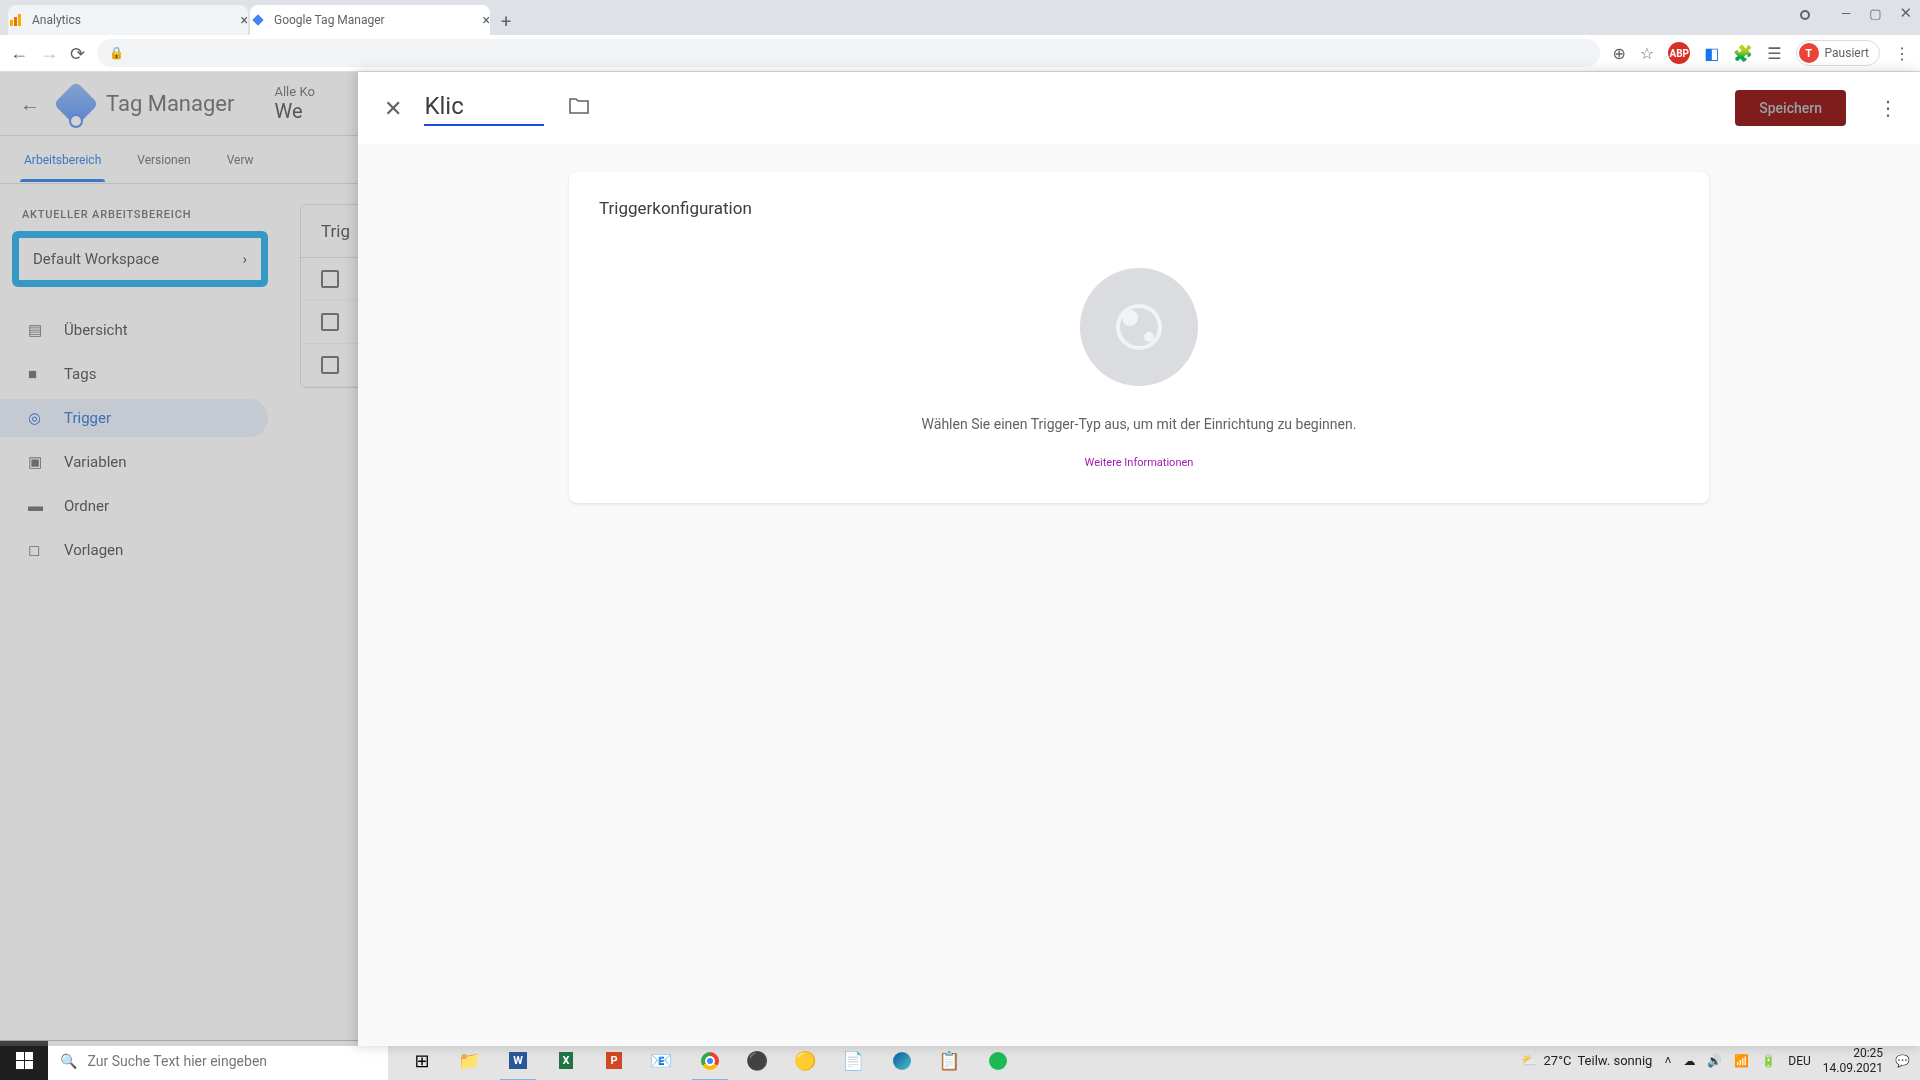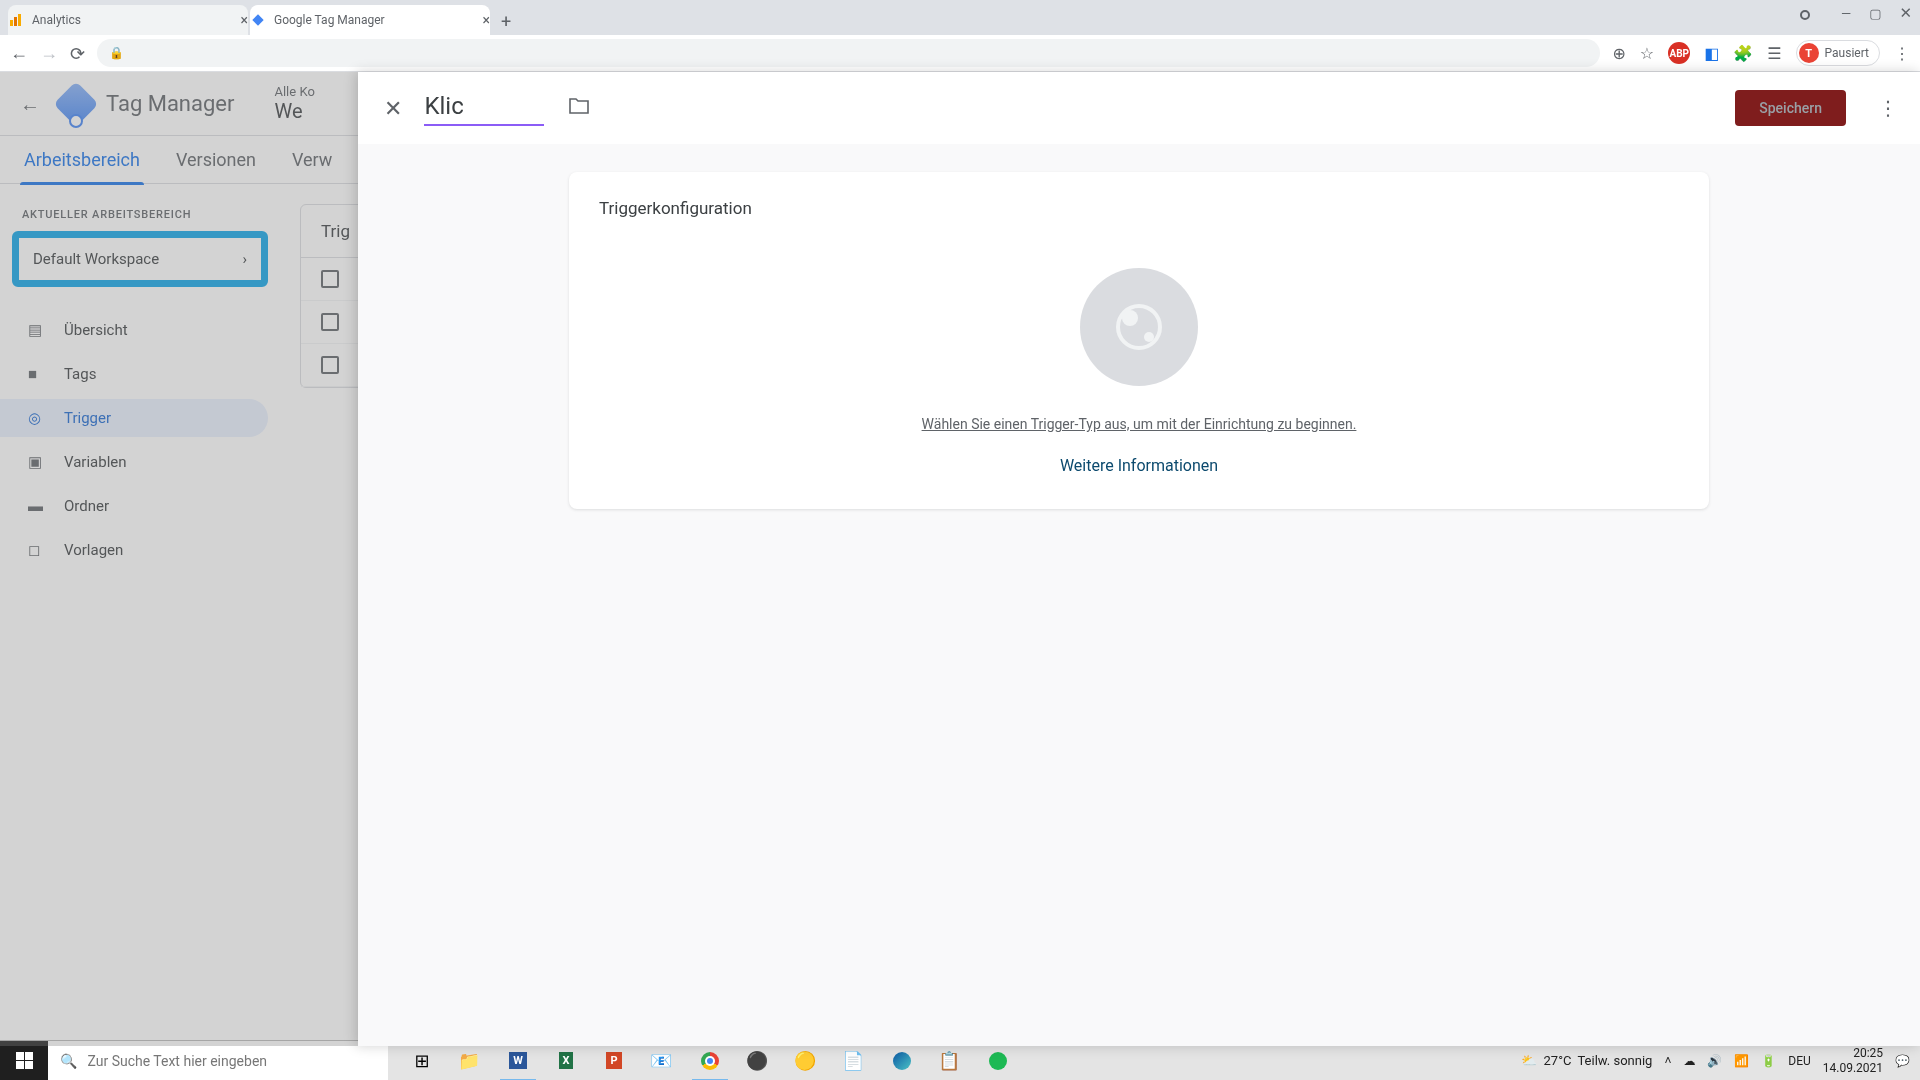--- a/index.html
+++ b/index.html
@@ -32,21 +32,21 @@
 
 .gtm-header { height: 64px; display: flex; align-items: center; padding: 0 20px; border-bottom: 1px solid #dadce0; }
 .back-arrow { font-size: 20px; color: #5f6368; margin-right: 20px; }
 .gtm-logo { width: 32px; height: 32px; transform: rotate(45deg); background: linear-gradient(135deg,#8ab4f8,#4285f4); border-radius: 6px; margin-right: 14px; position:relative; }
 .gtm-logo::after { content:''; position:absolute; width:10px; height:10px; background:#fff; border-radius:50%; bottom:-3px; right:-3px; border:2px solid #4285f4; }
 .gtm-title { font-size: 22px; color: #5f6368; font-weight: 400; }
 .acct-block { margin-left: 40px; font-size: 13px; color: #5f6368; }
 .acct-block .line2 { font-size: 20px; color: #3c4043; }
 
 .gtm-tabs { height: 48px; display: flex; align-items: center; padding: 0 20px; gap: 28px; border-bottom: 1px solid #dadce0; }
-.gtm-tab { font-size: 18px; color: #5f6368; padding: 14px 4px; position: relative; }
+.gtm-tab { font-size: 12px; color: #5f6368; padding: 14px 4px; position: relative; }
 .gtm-tab.active { color: #1a73e8; }
 .gtm-tab.active::after { content:''; position:absolute; left:0; right:0; bottom:-1px; height:3px; background:#1a73e8; border-radius:3px 3px 0 0; }
 
 .gtm-body { display: flex; height: calc(100% - 112px); }
 .sidebar { width: 280px; padding: 16px 12px; }
 .ws-label { font-size: 11px; letter-spacing: 0.8px; color: #5f6368; margin: 8px 0 10px 10px; font-weight:500; }
 .ws-select { border: 7px solid #0ea5e9; border-radius: 6px; padding: 12px 14px; display: flex; justify-content: space-between; align-items: center; font-size: 15px; color: #3c4043; margin-bottom: 24px; }
 .nav-item { display: flex; align-items: center; gap: 16px; padding: 10px 16px; border-radius: 0 20px 20px 0; font-size: 15px; color: #3c4043; margin-bottom: 6px; margin-left:-12px; padding-left:28px; }
 .nav-item.active { background: #e8f0fe; color: #1967d2; }
 .nav-icon-sm { width: 20px; color: #5f6368; display:flex; }
@@ -56,34 +56,34 @@
 .list-card { background:#fff; border:1px solid #dadce0; border-radius:6px; }
 .list-header { padding: 16px 20px; font-size:17px; color:#3c4043; border-bottom:1px solid #dadce0; }
 .list-row { padding: 12px 20px; display:flex; align-items:center; border-bottom:1px solid #f1f3f4; }
 .checkbox { width:18px; height:18px; border:2px solid #5f6368; border-radius:2px; }
 
 
 .modal { position: absolute; top: 0; left: 358px; right: 0; bottom: 0; background: #fff; z-index: 10; display: flex; flex-direction: column; box-shadow: -2px 0 12px rgba(0,0,0,0.18); }
 .modal-header { height: 72px; display: flex; align-items: center; padding: 0 22px; gap: 18px; }
 .close-btn { font-size: 22px; color: #5f6368; cursor: pointer; padding:4px; }
 .name-input-wrap { position: relative; }
-.name-input { font-size: 24px; color: #3c4043; border: none; outline: none; border-bottom: 2px solid #8b5cf6; padding: 2px 0 4px 0; width: 120px; font-family: inherit; background:transparent; }
+.name-input { font-size: 24px; color: #3c4043; border: none; outline: none; border-bottom: 2px solid #1d4ed8; padding: 2px 0 4px 0; width: 120px; font-family: inherit; background:transparent; }
 .folder-icon { color: #5f6368; font-size: 20px; margin-left: 6px; }
 .save-btn { margin-left: auto; background: #7f1d1d; color: #9aa0a6; border: none; padding: 10px 24px; border-radius: 4px; font-size: 14px; font-weight: 500; }
 .more-btn { color: #5f6368; font-size: 20px; margin-left: 14px; }
 
 .modal-body { flex: 1; background: #f9f9fa; padding: 28px 0; display: flex; justify-content: center; align-items: flex-start; }
 .config-card { width: 1140px; background: #fff; border-radius: 8px; box-shadow: 0 1px 3px rgba(60,64,67,0.15); padding: 26px 30px 34px; }
 .config-title { font-size: 17px; color: #3c4043; margin-bottom: 50px; }
 .placeholder-circle { width: 118px; height: 118px; border-radius: 50%; background: #dadce0; margin: 0 auto 30px; display: flex; align-items: center; justify-content: center; }
 .placeholder-inner { width: 46px; height: 46px; border-radius: 50%; border: 4px solid #f1f3f4; position: relative; }
 .placeholder-inner::before { content:''; position:absolute; width:16px; height:16px; background:#f1f3f4; border-radius:50%; top:2px; left:2px; }
 .placeholder-inner::after { content:''; position:absolute; width:10px; height:10px; background:#f1f3f4; border-radius:50%; bottom:4px; right:4px; }
-.hint-text { text-align: center; font-size: 14px; color: #5f6368; margin-bottom: 6px; text-decoration: underline; }
-.link-text { text-align: center; font-size: 16px; color: #0c4a6e; margin-top: 24px; }
+.hint-text { text-align: center; font-size: 14px; color: #5f6368; margin-bottom: 6px; }
+.link-text { text-align: center; font-size: 11px; color: #a21caf; margin-top: 24px; }
 
 
 .taskbar { position: absolute; bottom: 0; left: 0; right: 0; height: 40px; background: #e4e4e4; border-top: 1px solid #bbb; display: flex; align-items: center; }
 .start-btn { width: 48px; height: 40px; display: flex; align-items: center; justify-content: center; background:#1f1f1f; }
 .win-logo { display:grid; grid-template-columns:8px 8px; grid-template-rows:8px 8px; gap:1px; }
 .win-logo span { background:#fff; }
 .search-box { width: 340px; height: 40px; background: #fff; display: flex; align-items: center; padding: 0 12px; font-size: 14px; color: #777; gap: 10px; }
 .task-icons { display: flex; align-items: center; height: 40px; margin-left: 10px; }
 .task-icon { width: 48px; height: 40px; display: flex; align-items: center; justify-content: center; font-size: 18px; position:relative; }
 .task-icon.active::after { content:''; position:absolute; bottom:0; left:6px; right:6px; height:2px; background:#76b9ed; }

